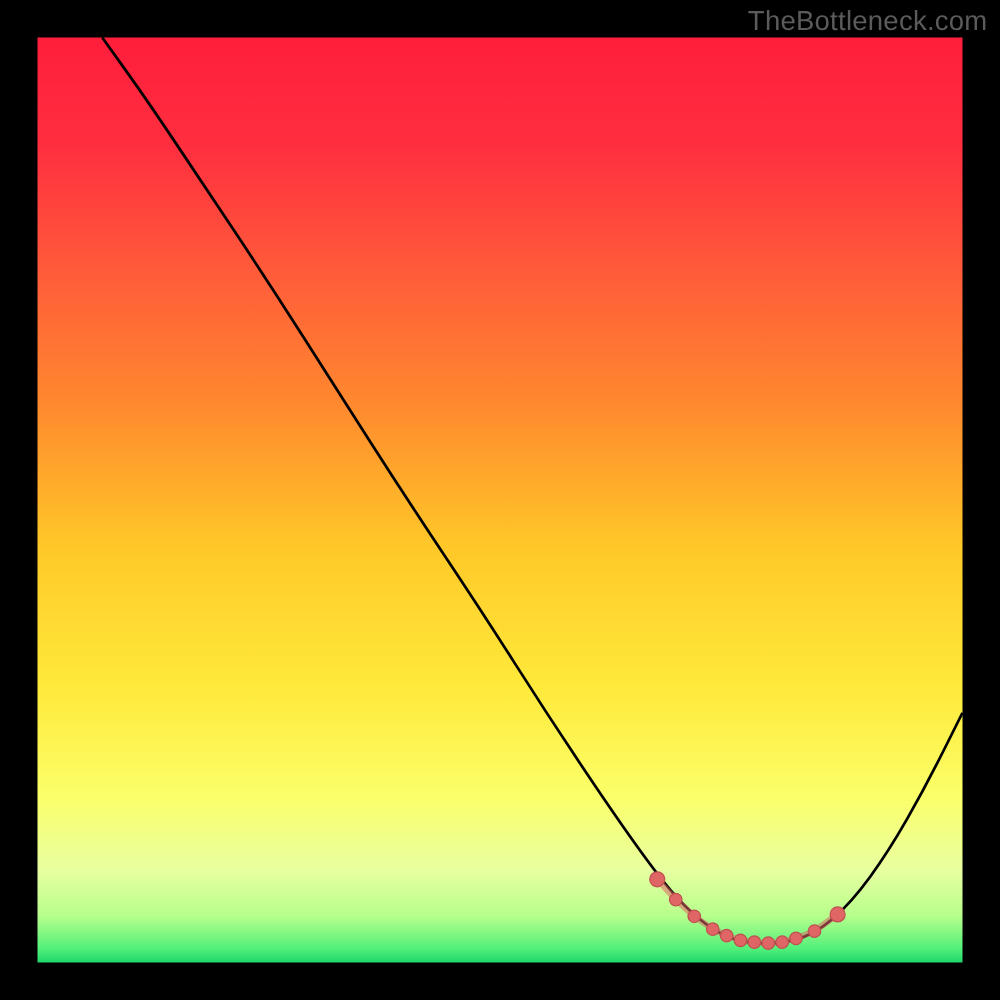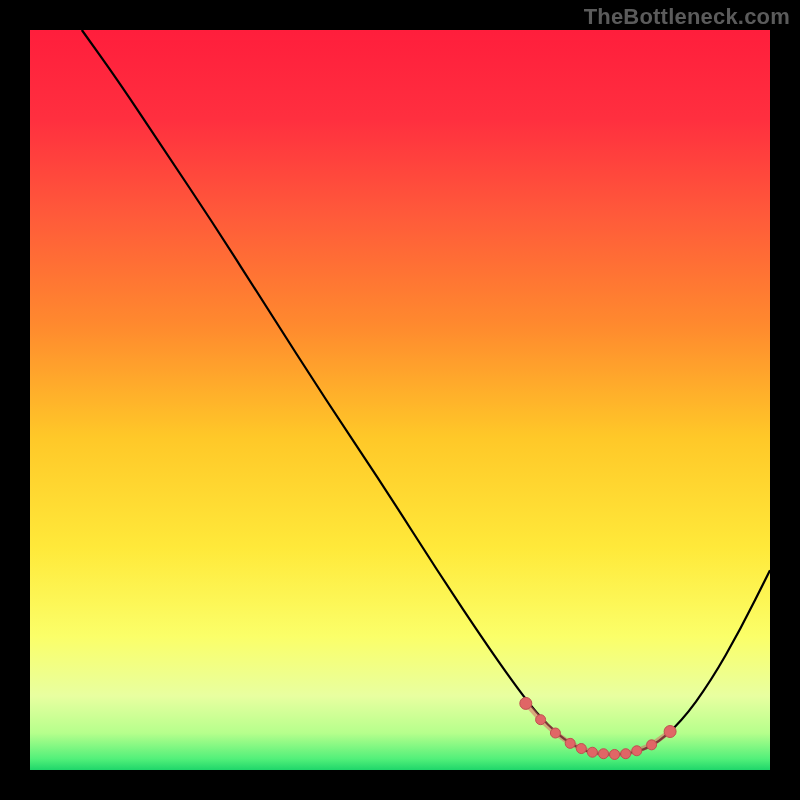--- a/index.html
+++ b/index.html
@@ -16,21 +16,21 @@
     width: 800px;
     height: 800px;
     background: #000;
   }
   .watermark {
     position: absolute;
     top: 4px;
     right: 10px;
     color: #5b5b5b;
     font-size: 22px;
-    font-weight: 700;
+    font-weight: 400;
     letter-spacing: 0.2px;
     z-index: 5;
   }
   svg {
     position: absolute;
     top: 0;
     left: 0;
   }
 </style>
 </head>

